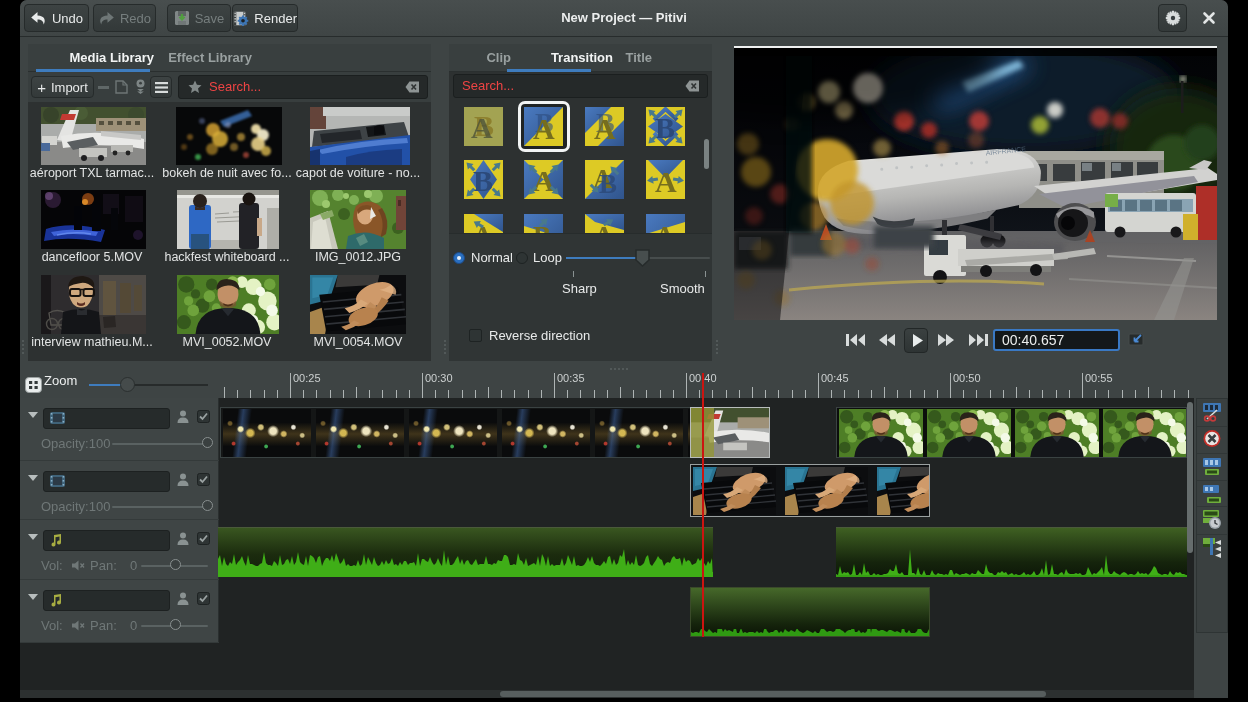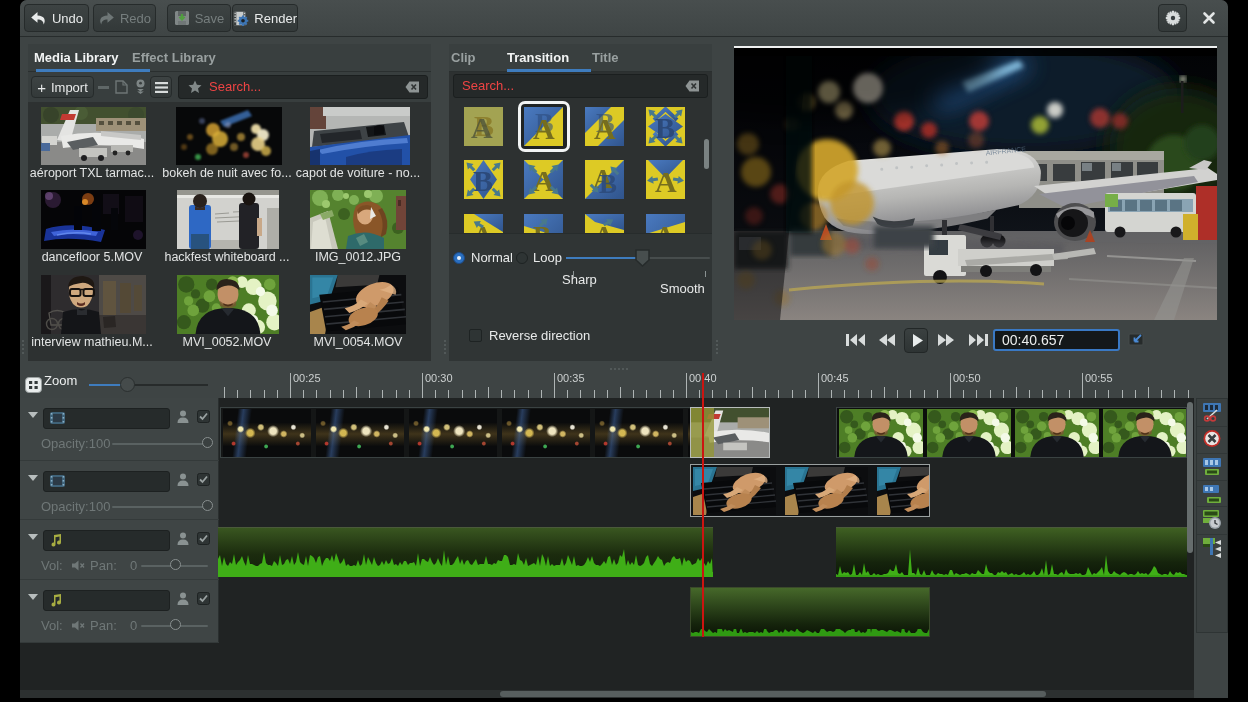--- a/index.html
+++ b/index.html
@@ -15,21 +15,21 @@
   background:linear-gradient(#3d4343,#333939); border:1px solid #262b2b;
   border-radius:4px; color:#e8eaea; font-size:13px;
   display:flex; align-items:center; justify-content:center; gap:5px; }
 .hbtn.dis { color:#767e7e; }
 #title { position:absolute; top:10px; left:0; width:1208px; text-align:center;
   color:#eceeee; font-size:13px; font-weight:bold; }
 .panel { position:absolute; background:#2d3131; }
 .tabbar { position:absolute; left:0; top:0; right:0; height:28px; background:#393f3f;
   border-bottom:1px solid #2a2f2f; }
 .tab { position:absolute; top:0; height:28px; line-height:28px; font-size:13px;
-  font-weight:bold; color:#99a0a0; text-align:left; }
+  font-weight:bold; color:#99a0a0; text-align:right; }
 .tab.act { color:#f2f4f4; }
 .tabline { position:absolute; height:3px; background:#3e7cbe; bottom:0; }
 .entry { position:absolute; background:#252929;
   border:1px solid #1b1f1f; border-radius:3px; color:#ef4444; font-size:13px; }
 #media { left:8px; top:44px; width:403px; height:317px; }
 #mtools { position:absolute; left:0; top:28px; right:0; height:30px; background:#383e3e; }
 .caption { position:absolute; color:#e2e4e4; font-size:12.5px; text-align:center; width:130px; white-space:nowrap; overflow:hidden; }
 .th { position:absolute; overflow:hidden; }
 .th svg { filter:blur(0.4px); }
 #trans { left:429px; top:44px; width:263px; height:317px; }
@@ -110,20 +110,21 @@
             <line x1="11" y1="5.2" x2="11" y2="16.8"></line>
             <line x1="5.2" y1="11" x2="16.8" y2="11"></line>
             <line x1="6.9" y1="6.9" x2="15.1" y2="15.1"></line>
             <line x1="15.1" y1="6.9" x2="6.9" y2="15.1"></line>
           </g>
           <circle cx="11" cy="11" r="2" fill="#1c2226"></circle>
         </g>
       </svg>
       <span>Render</span>
     </div>
+<div id="title">New Project — Pitivi</div>
 <div class="hbtn" style="left:1138px; width:29px; display:flex;">
       <svg width="16" height="16" viewBox="0 0 16 16">
         <g fill="#d8dcdc">
           <circle cx="8" cy="8" r="5.2"></circle>
           <g stroke="#d8dcdc" stroke-width="2.1">
             <line x1="8" y1="0.8" x2="8" y2="15.2"></line>
             <line x1="0.8" y1="8" x2="15.2" y2="8"></line>
             <line x1="2.9" y1="2.9" x2="13.1" y2="13.1"></line>
             <line x1="13.1" y1="2.9" x2="2.9" y2="13.1"></line>
             <line x1="1.6" y1="5.2" x2="14.4" y2="10.8"></line>
@@ -650,21 +651,21 @@
 <div style="position:absolute; left:22px; top:206px; color:#e8eaea; font-size:13px;">Normal</div>
 <div style="position:absolute; left:67px; top:208px; width:12px; height:12px; border-radius:50%; background:#2e3434; border:1px solid #1e2323;"></div>
 <div style="position:absolute; left:84px; top:206px; color:#e8eaea; font-size:13px;">Loop</div>
 <div style="position:absolute; left:117px; top:213px; width:144px; height:2px; background:#5d666680; border-radius:1px;"></div>
 <div style="position:absolute; left:117px; top:213px; width:74px; height:2px; background:#3e7cbe;"></div>
 <svg style="position:absolute; left:186px; top:205px;" width="15" height="18" viewBox="0 0 15 18">
         <path d="M1 1 H14 V11 L7.5 17 L1 11 Z" fill="#474e4e" stroke="#262b2b" stroke-width="1.5"></path>
       </svg>
 <div style="position:absolute; left:124px; top:227px; width:1px; height:6px; background:#8a9292;"></div>
 <div style="position:absolute; left:256px; top:227px; width:1px; height:6px; background:#8a9292;"></div>
-<div style="position:absolute; left:113px; top:228px; color:#e8eaea; font-size:13px;">Sharp</div>
+<div style="position:absolute; left:113px; top:237px; color:#e8eaea; font-size:13px;">Sharp</div>
 <div style="position:absolute; left:211px; top:237px; color:#e8eaea; font-size:13px;">Smooth</div>
 <div style="position:absolute; left:20px; top:285px; width:13px; height:13px; background:#2e3434; border:1px solid #1e2323; border-radius:2px;"></div>
 <div style="position:absolute; left:40px; top:284px; color:#e8eaea; font-size:13px;">Reverse direction</div>
 </div>
 
 <div style="position:absolute; left:714px; top:46px; width:483px; height:274px; background:#000;">
 <svg style="position:absolute; left:0; top:2px;" width="483" height="272" viewBox="0 0 483 272">
 <defs>
 <filter id="b6" x="-40%" y="-40%" width="180%" height="180%">
             <feGaussianBlur stdDeviation="11"></feGaussianBlur>

